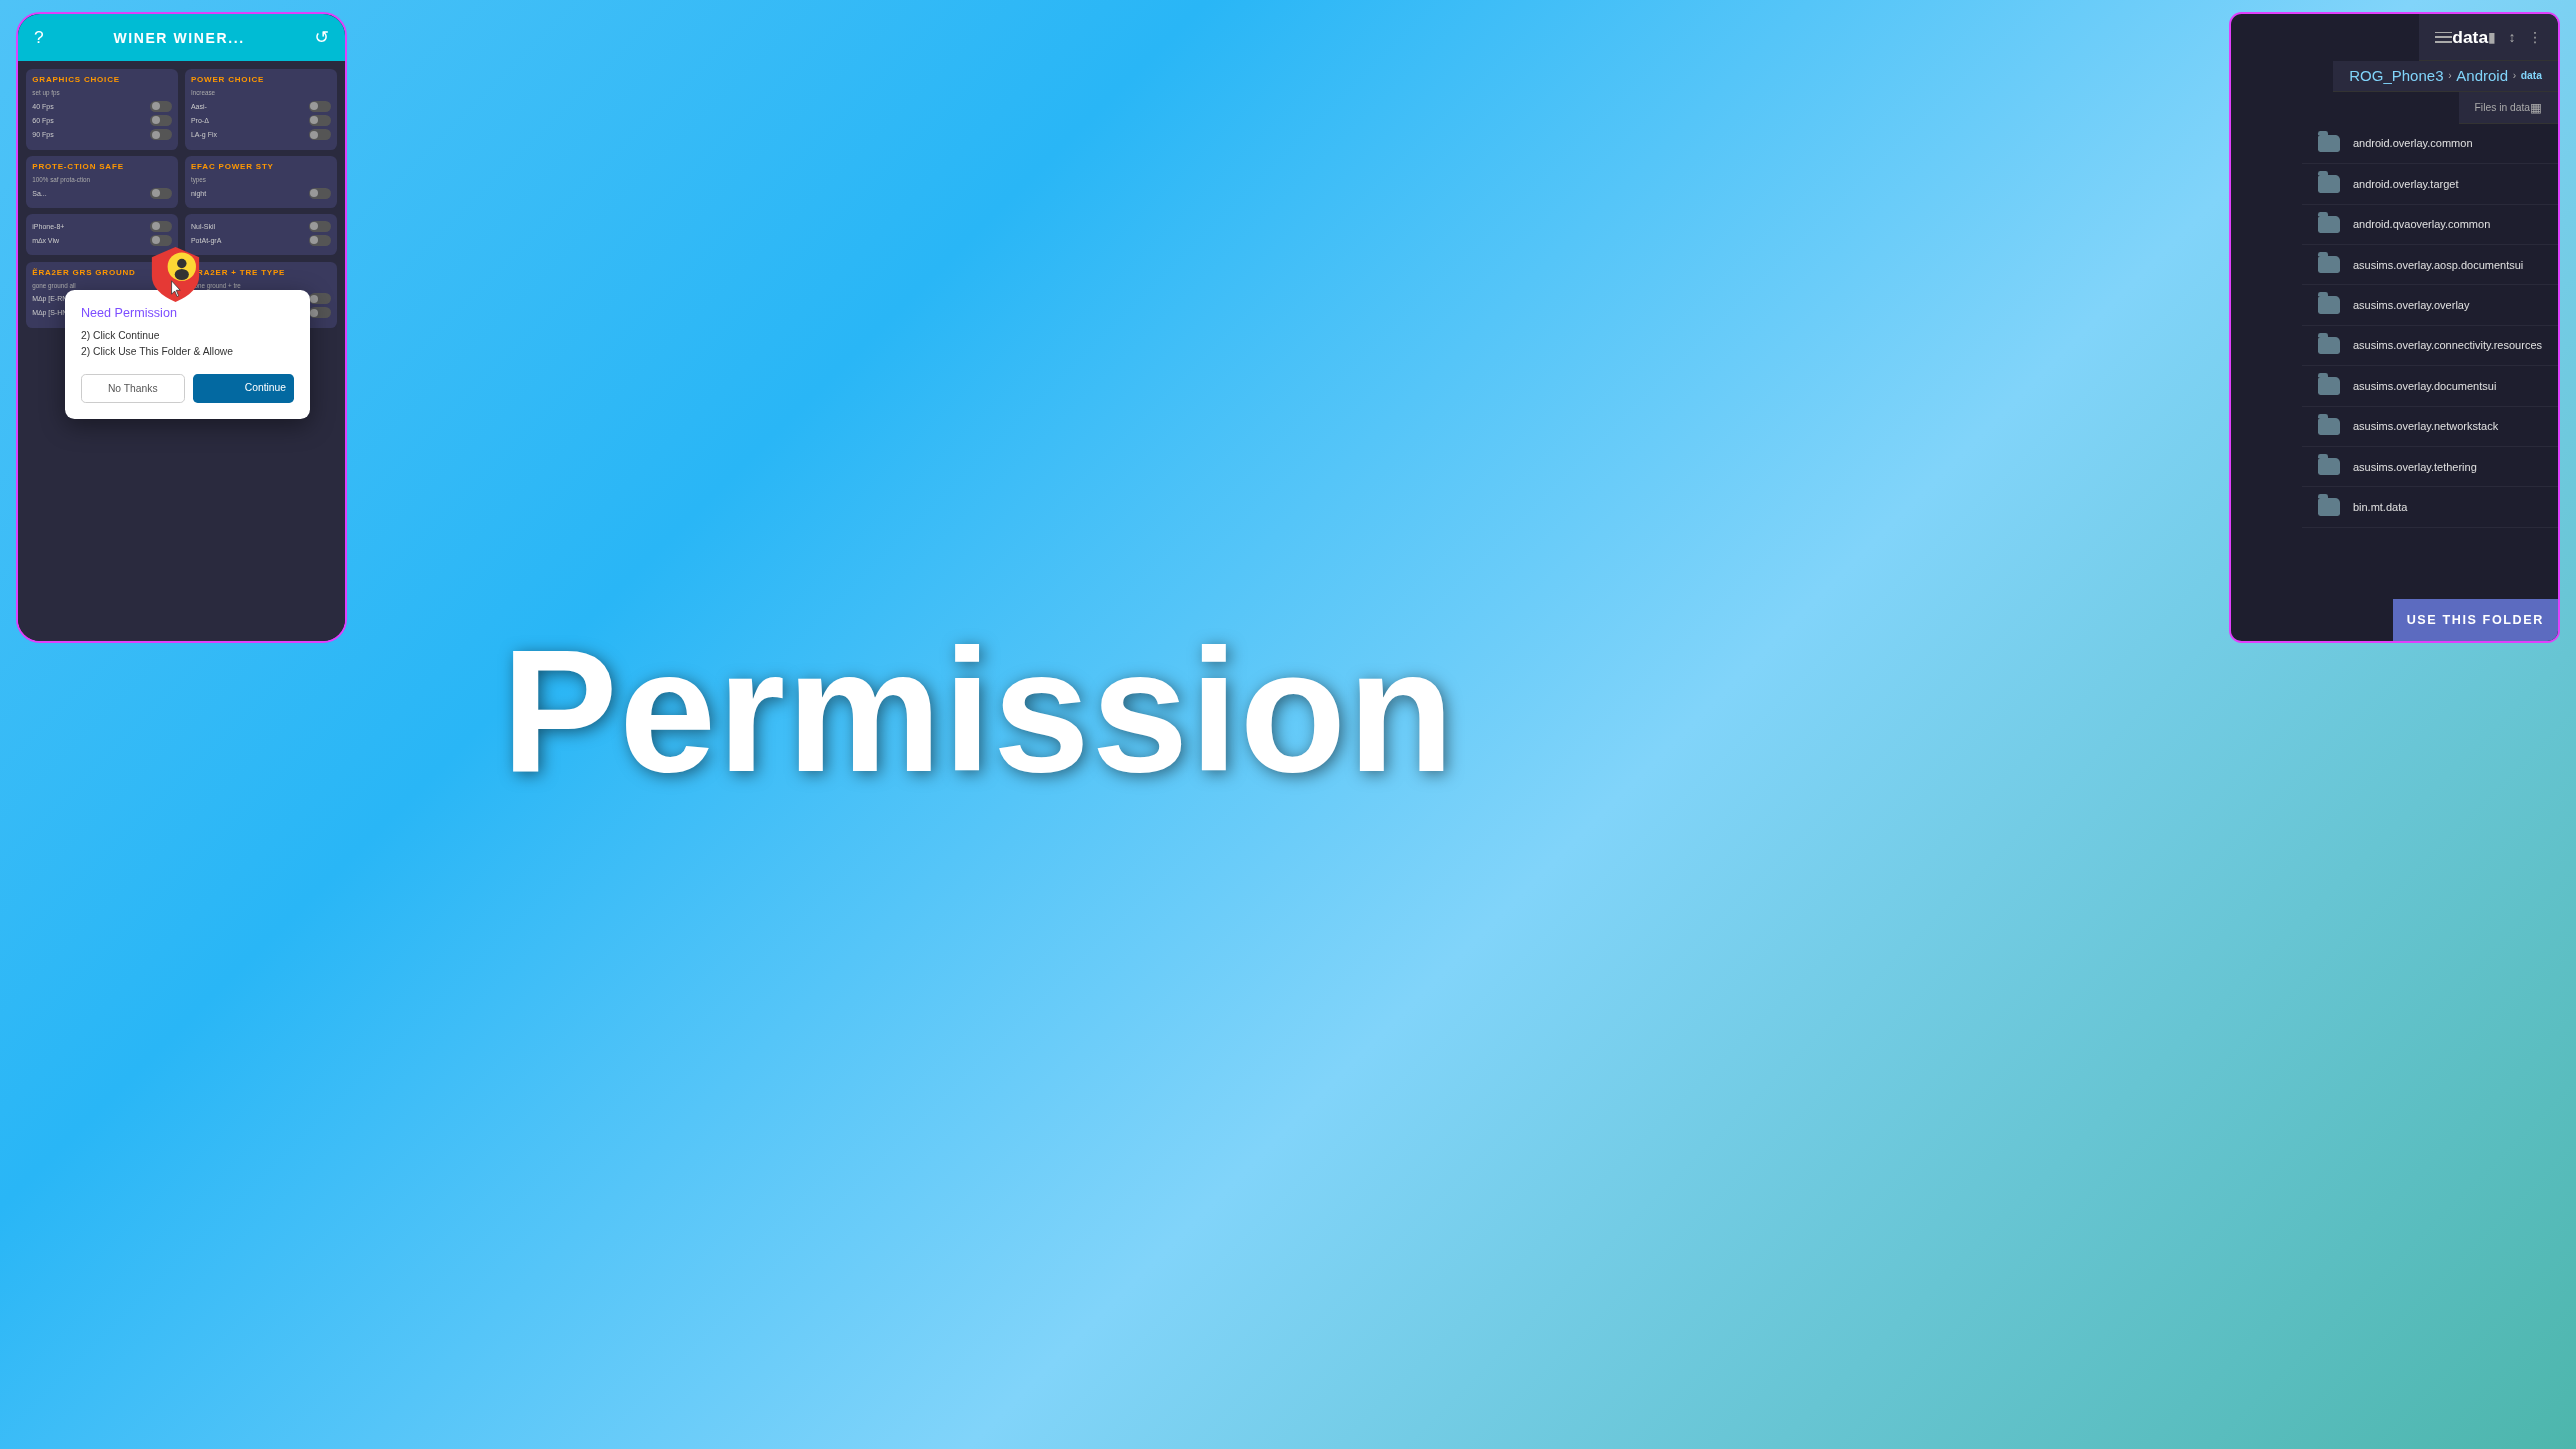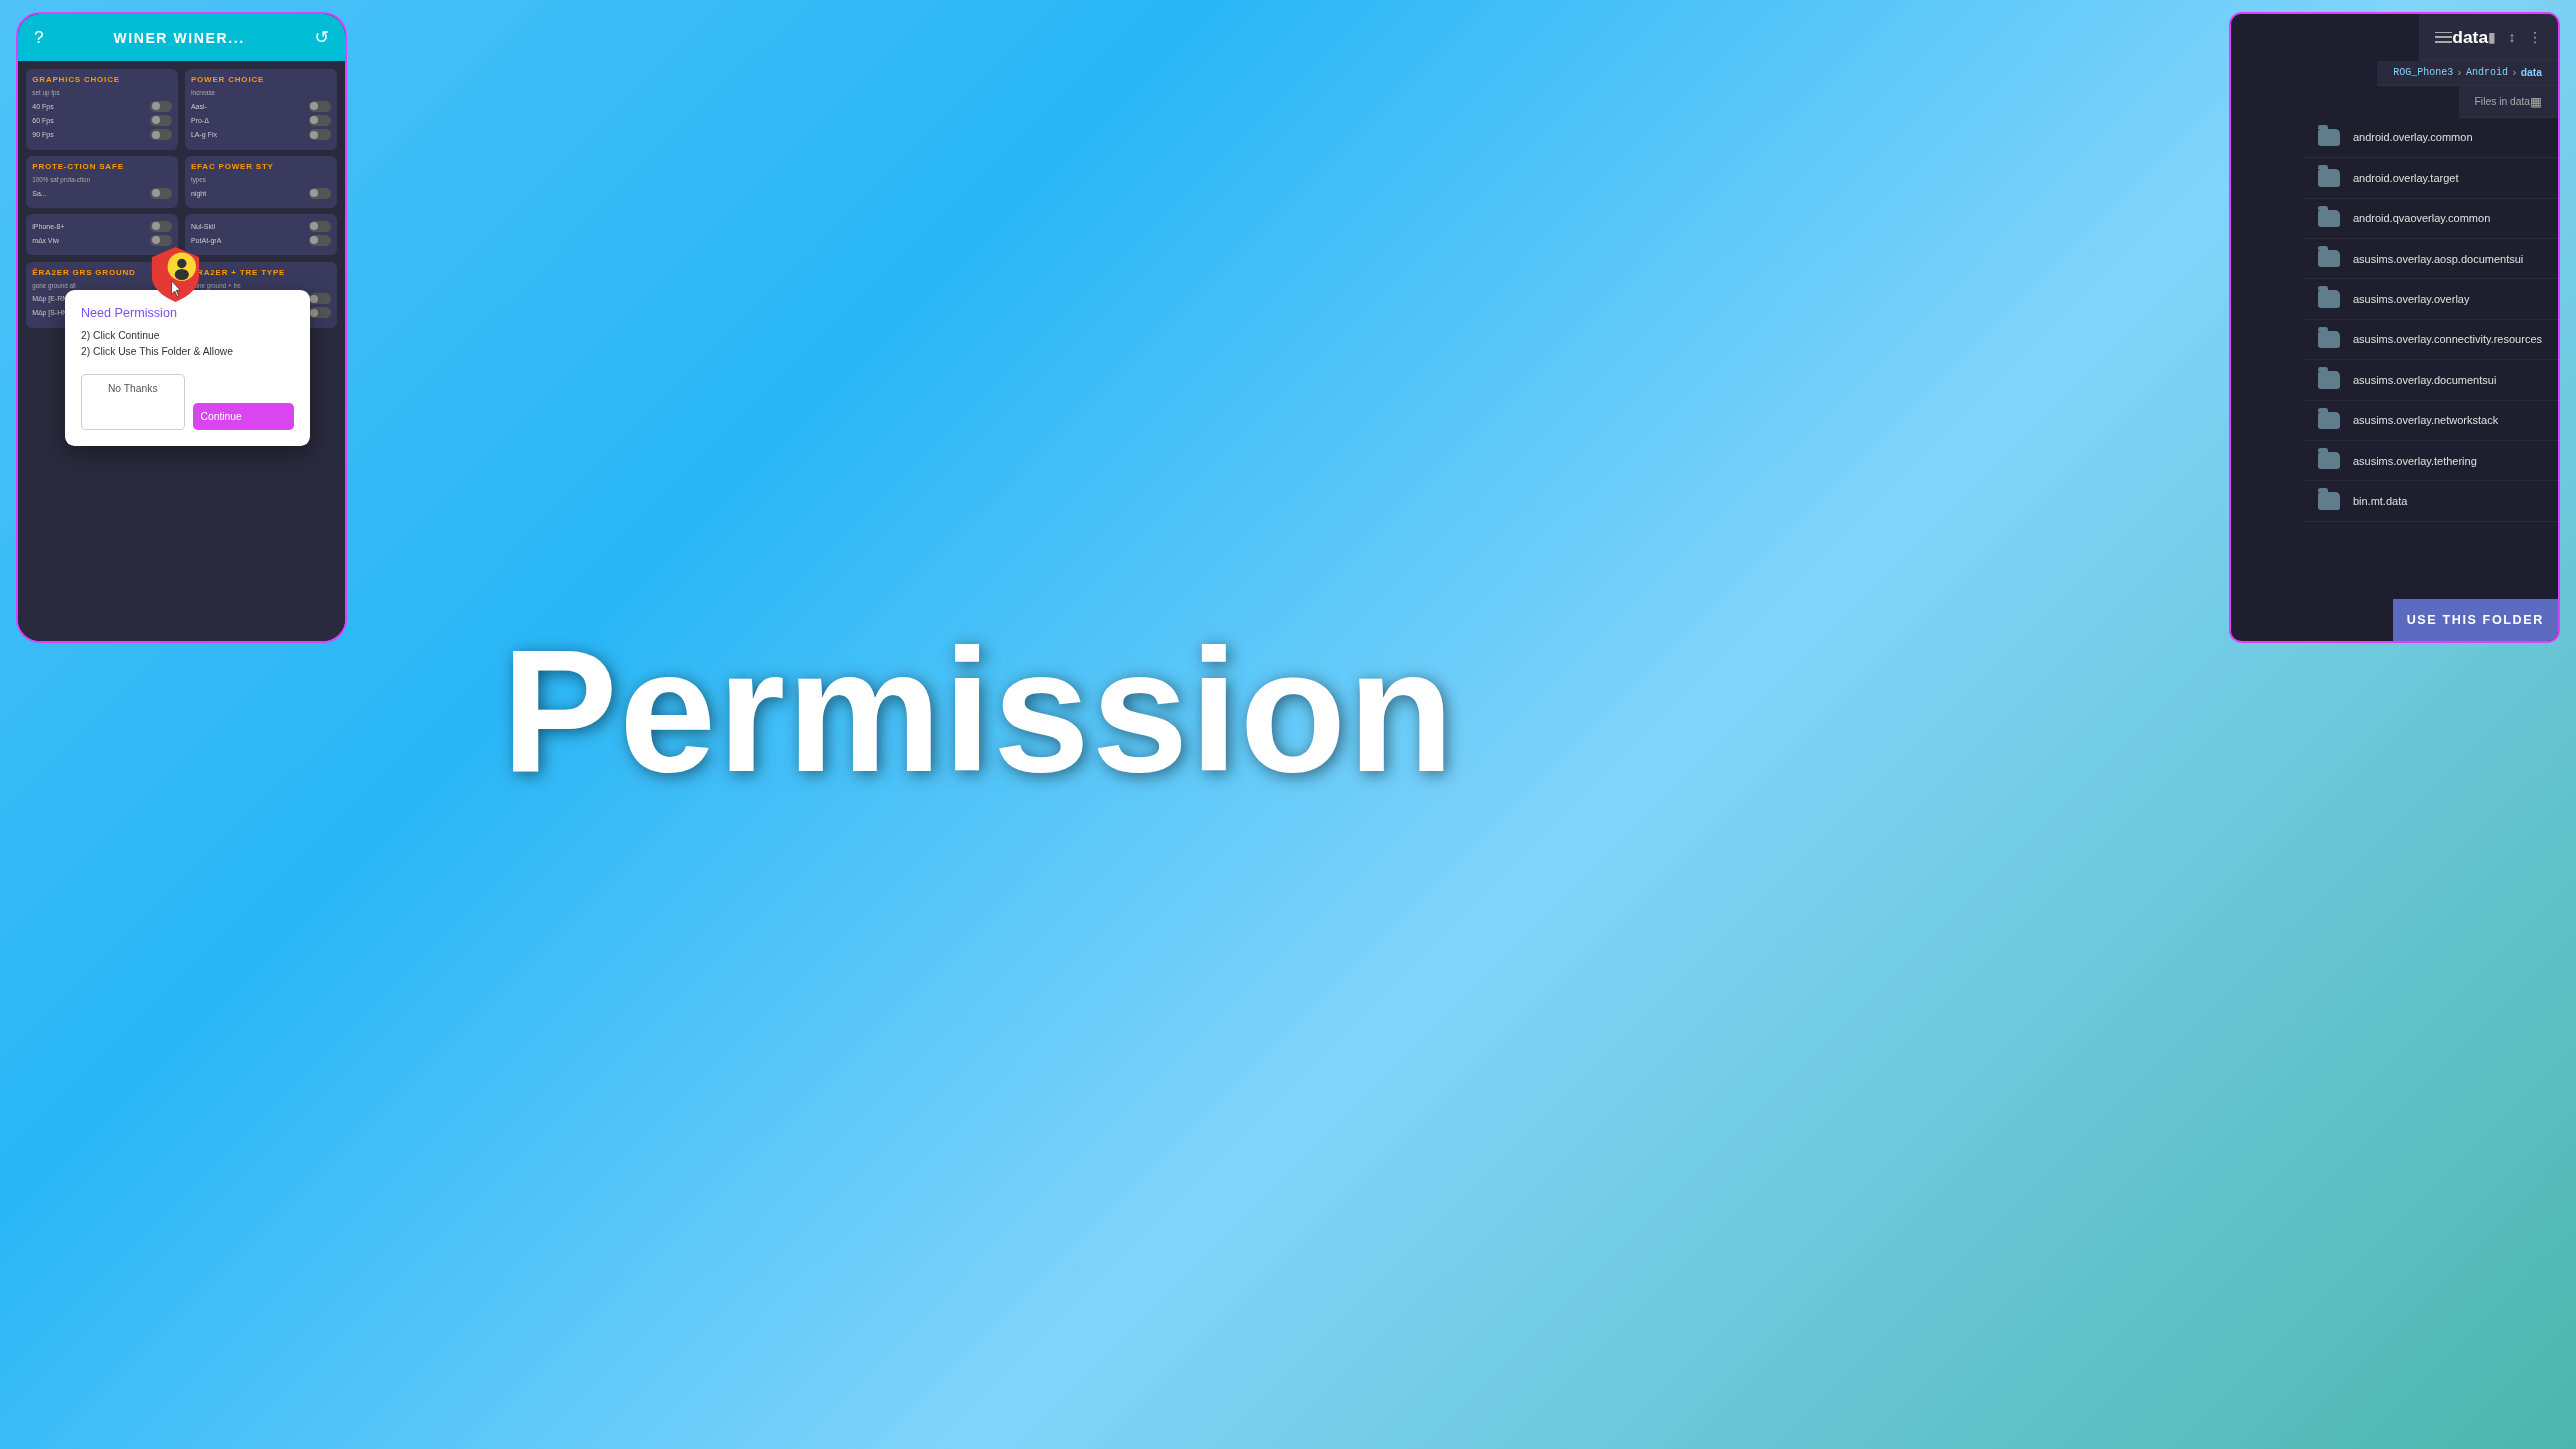--- a/index.html
+++ b/index.html
@@ -162,28 +162,27 @@
       background: white;
       border-radius: 4.7px;
       font-size: 10.3px;
       color: #555;
       cursor: pointer;
       text-align: center;
     }
     .btn-continue {
       flex: 1;
       padding: 8px;
-      background: #d946ef;
+      background: #0369a1;
       border: none;
       border-radius: 4.7px;
       font-size: 10.3px;
       color: white;
       cursor: pointer;
-      text-align: left;
-      margin-top: 29px;
+      text-align: right;
     }
 
     
     .permission-icon {
       position: absolute;
       top: 229px;
       left: 126px;
       width: 63px;
       height: 63px;
       z-index: 11;
@@ -226,22 +225,21 @@
     .breadcrumb-bar {
       background: #2a2a3e;
       padding: 6.3px 16px;
       display: flex;
       align-items: center;
       gap: 4.7px;
       border-bottom: 0.8px solid #333;
     }
     .breadcrumb-item {
       color: #81d4fa;
-      font-size: 10px;
-      font-family: Liberation Mono, monospace;
+      font-size: 15px;
     }
     .breadcrumb-separator {
       color: #aaa;
       font-size: 10.3px;
     }
     .breadcrumb-current {
       color: #81d4fa;
       font-size: 10.3px;
       font-weight: bold;
     }

